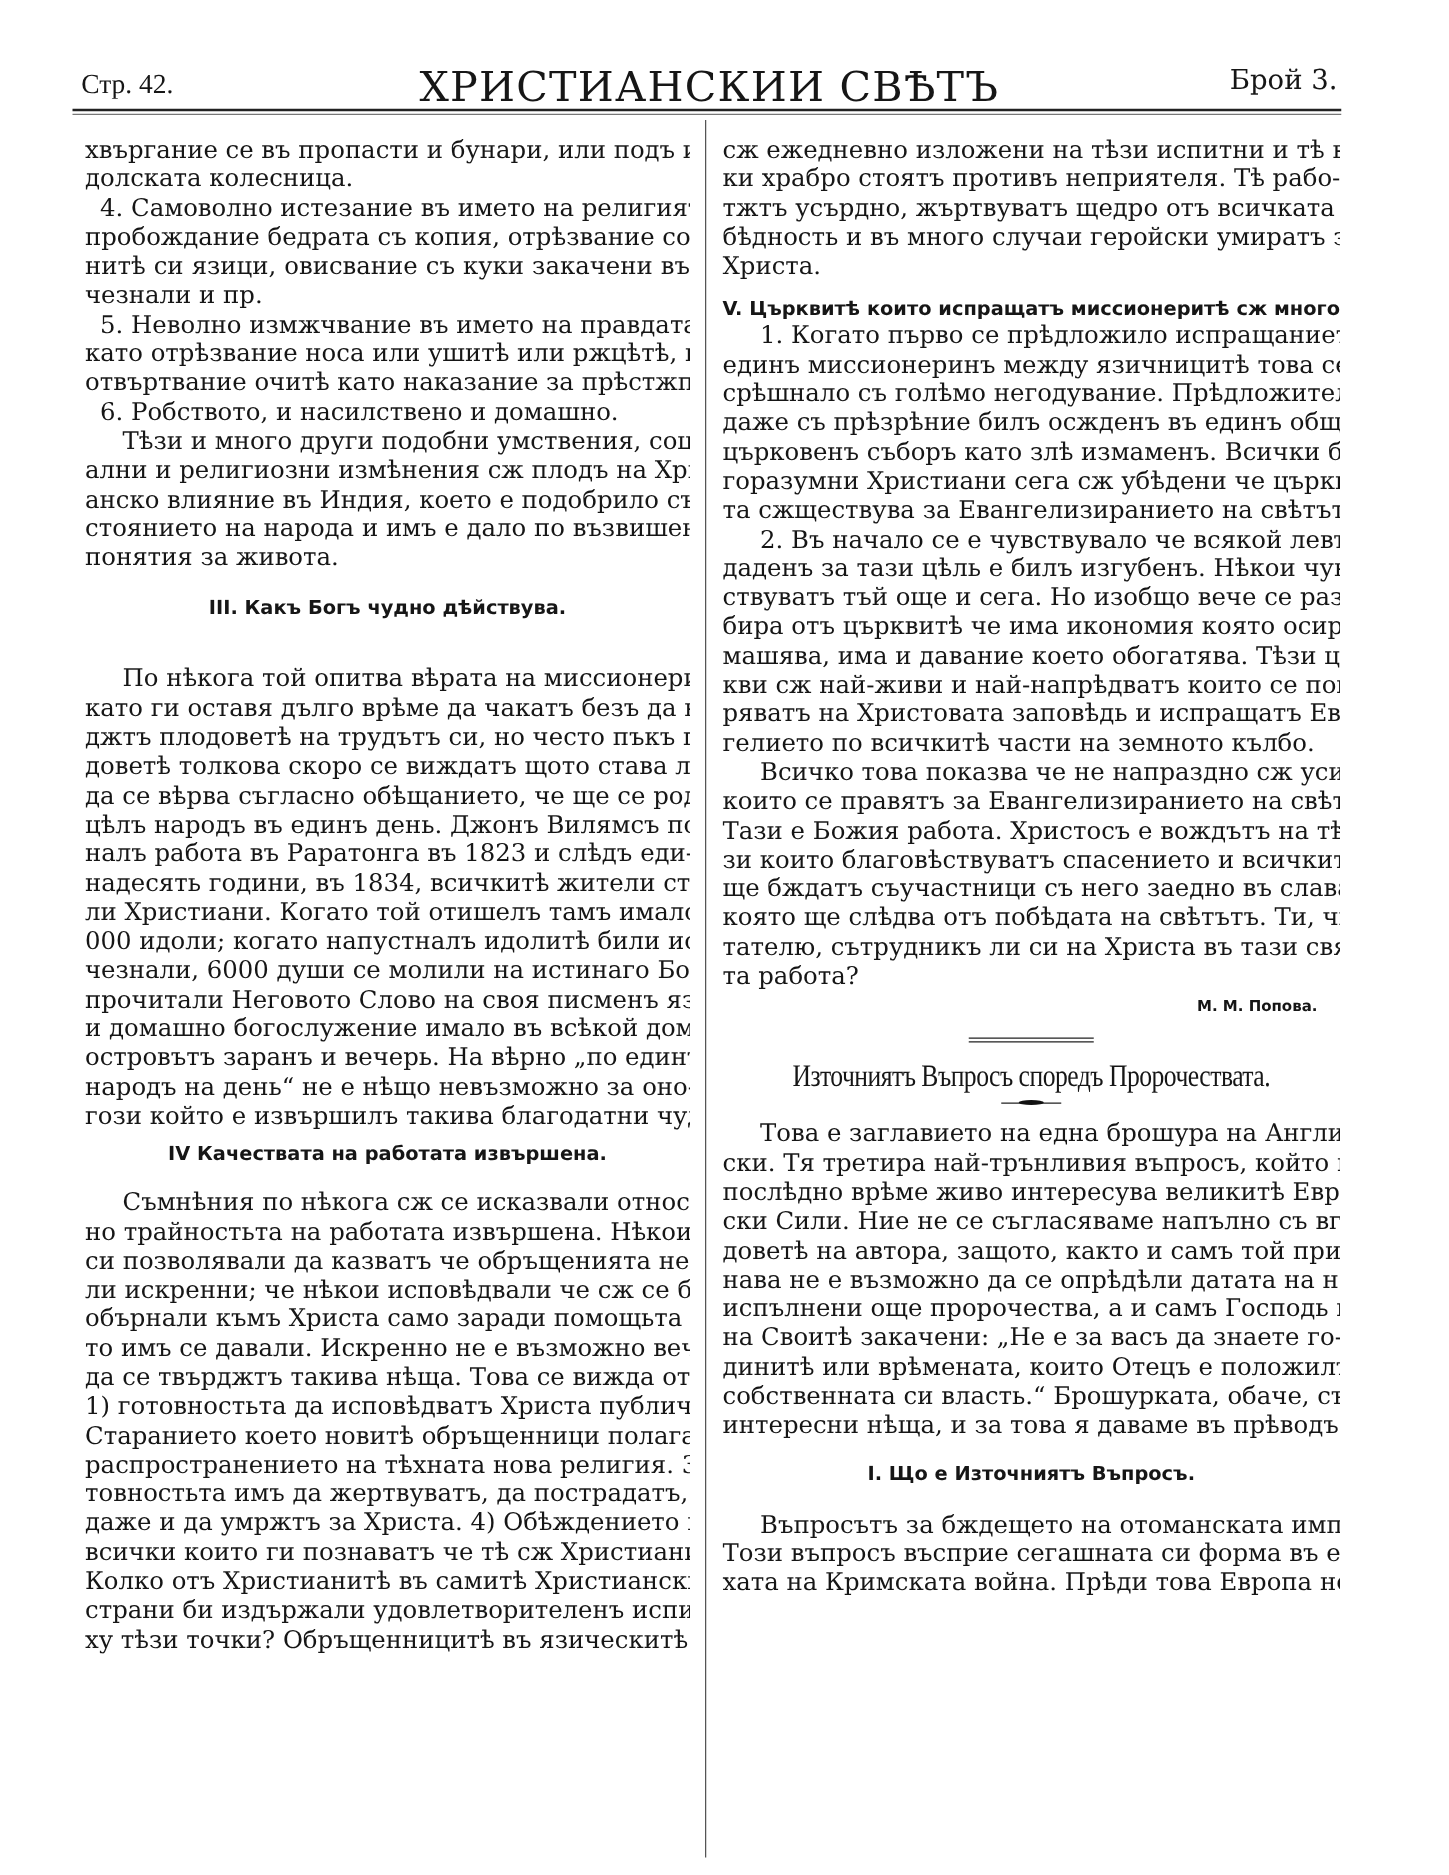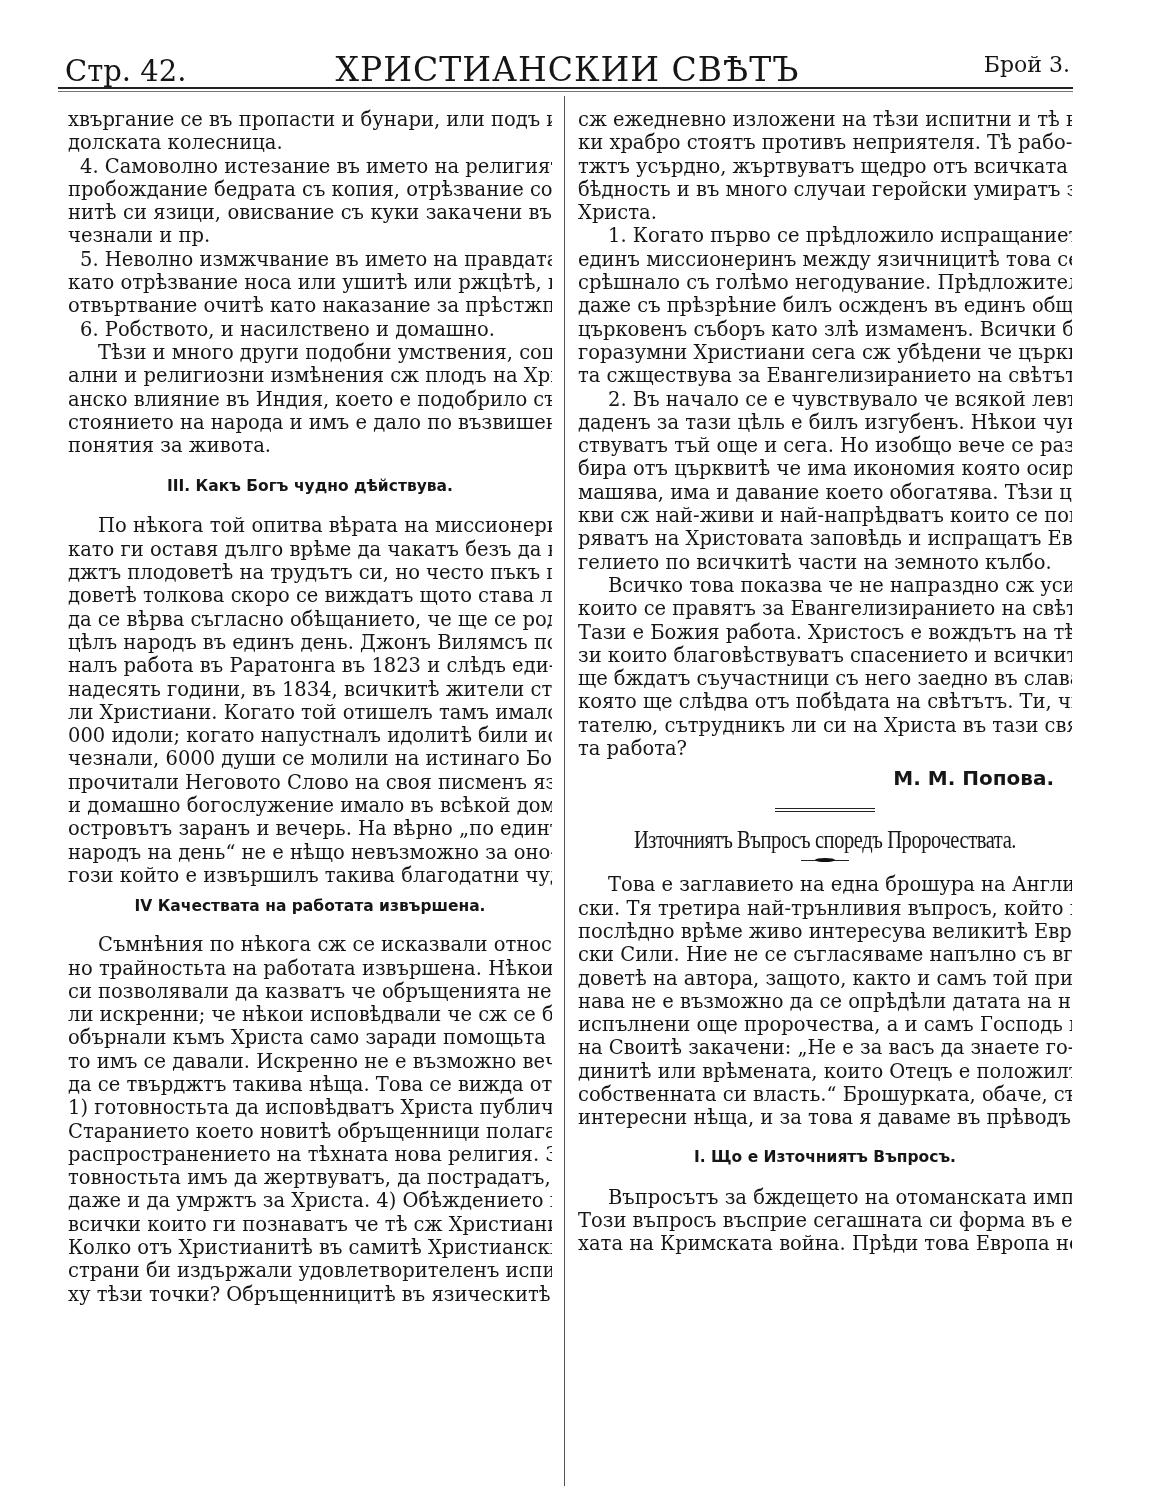--- a/index.html
+++ b/index.html
@@ -1,19 +1,19 @@
 <!DOCTYPE html>
 <html><head>
 <meta charset="utf-8">
 <style>
   html, body { margin: 0; padding: 0; background: #ffffff; }
   body { width: 1159px; height: 1500px; position: relative; overflow: hidden; color: #161616;
          font-family: "DejaVu Serif", "Liberation Serif", serif; }
   .header { position: absolute; left: 65px; top: 48px; width: 1005px; height: 40px; }
-  .hdr-left { position: absolute; left: 0; top: 6px; font-size: 29px; }
+  .hdr-left { position: absolute; left: 0; top: 6px; font-size: 22px; font-family: Liberation Serif, serif; }
   .hdr-center { position: absolute; left: 0; right: 0; top: 2px; text-align: center; font-size: 33px; letter-spacing: 1px; }
   .hdr-right { position: absolute; right: 0; top: 4px; font-size: 22px; }
   .hdr-rule { position: absolute; left: 58px; top: 87px; width: 1015px; height: 0; border-top: 2px solid #222; }
   .hdr-rule2 { position: absolute; left: 58px; top: 91px; width: 1015px; height: 0; border-top: 1px solid #777; }
   .col-rule { position: absolute; left: 564px; top: 96px; width: 0; height: 1390px; border-left: 1px solid #555; }
 
   .col { position: absolute; top: 108px; width: 484px; }
   .col.left { left: 68px; }
   .col.right { left: 578px; width: 494px; }
 
@@ -21,21 +21,21 @@
           text-align: justify; text-align-last: justify; overflow: hidden; }
   .line.last { text-align-last: left; }
   .line.indent { padding-left: 30px; }
   .line.num { padding-left: 12px; }
 
   .heading { display: block; font-family: "DejaVu Sans", "Liberation Sans", sans-serif; font-weight: bold;
              font-size: 15.5px; text-align: center; white-space: nowrap; }
   .title-big { display: block; text-align: center; font-size: 25px; white-space: nowrap; letter-spacing: -0.5px;
                font-family: "Liberation Serif", serif; transform: scaleX(0.82); transform-origin: center; }
   .signature { display: block; text-align: right; padding-right: 18px; font-family: "DejaVu Sans", "Liberation Sans", sans-serif;
-               font-weight: bold; font-size: 20px; }
+               font-weight: bold; font-size: 12px; }
   .separator { display: block; margin: 0 auto; width: 100px; border-top: 1px solid #222; border-bottom: 1px solid #222; height: 2px; }
   .ornament { display: block; margin: 0 auto; width: 48px; height: 5px; position: relative; }
   .ornament::before { content: ""; position: absolute; left: 0; right: 0; top: 2px; border-top: 1px solid #222; }
   .ornament::after { content: ""; position: absolute; left: 14px; right: 14px; top: 0; height: 4px; background: #111; border-radius: 50%; }
 </style>
 </head>
 <body>
 
 <div>
   <div class="header">
@@ -69,21 +69,21 @@
       <span class="line num last">6. Робството, и насилствено и домашно.</span>
     </div>
   <div>
       <span class="line indent">Тѣзи и много други подобни умствения, соци-</span>
       <span class="line">ални и религиозни измѣнения сж плодъ на Христи-</span>
       <span class="line">анско влияние въ Индия, което е подобрило със-</span>
       <span class="line">стоянието на народа и имъ е дало по възвишени</span>
       <span class="line last">понятия за живота.</span>
     </div>
 
-  <span class="heading" style="margin-top:20px;margin-bottom:19px;">III. Какъ Богъ чудно дѣйствува.</span>
+  <span class="heading" style="margin-top:20px;margin-bottom:36px;">III. Какъ Богъ чудно дѣйствува.</span>
   <div>
       <span class="line indent">По нѣкога той опитва вѣрата на миссионеритѣ</span>
       <span class="line">като ги оставя дълго врѣме да чакатъ безъ да ви-</span>
       <span class="line">джтъ плодоветѣ на трудътъ си, но често пъкъ пло-</span>
       <span class="line">доветѣ толкова скоро се виждатъ щото става лесно</span>
       <span class="line">да се вѣрва съгласно обѣщанието, че ще се роди</span>
       <span class="line">цѣлъ народъ въ единъ день. Джонъ Вилямсъ поч-</span>
       <span class="line">налъ работа въ Раратонга въ 1823 и слѣдъ еди-</span>
       <span class="line">надесять години, въ 1834, всичкитѣ жители станж-</span>
       <span class="line">ли Христиани. Когато той отишелъ тамъ имало 10,</span>
@@ -119,20 +119,21 @@
 
 <div class="col right">
   <div>
       <span class="line">сж ежедневно изложени на тѣзи испитни и тѣ всич-</span>
       <span class="line">ки храбро стоятъ противъ неприятеля. Тѣ рабо-</span>
       <span class="line">тжтъ усърдно, жъртвуватъ щедро отъ всичката си</span>
       <span class="line">бѣдность и въ много случаи геройски умиратъ за</span>
       <span class="line last">Христа.</span>
     </div>
 
+  <span class="heading" style="margin-top:14px;text-align:justify;text-align-last:justify;">V. Църквитѣ които испращатъ миссионеритѣ сж много</span>
 
   <div>
       <span class="line indent">1. Когато първо се прѣдложило испращанието на</span>
       <span class="line">единъ миссионеринъ между язичницитѣ това се по-</span>
       <span class="line">срѣшнало съ голѣмо негодувание. Прѣдложителя</span>
       <span class="line">даже съ прѣзрѣние билъ осжденъ въ единъ общъ</span>
       <span class="line">църковенъ съборъ като злѣ измамeнъ. Всички бла-</span>
       <span class="line">горазумни Христиани сега сж убѣдени че църква-</span>
       <span class="line last">та сжществува за Евангелизиранието на свѣтътъ.</span>
     </div>

